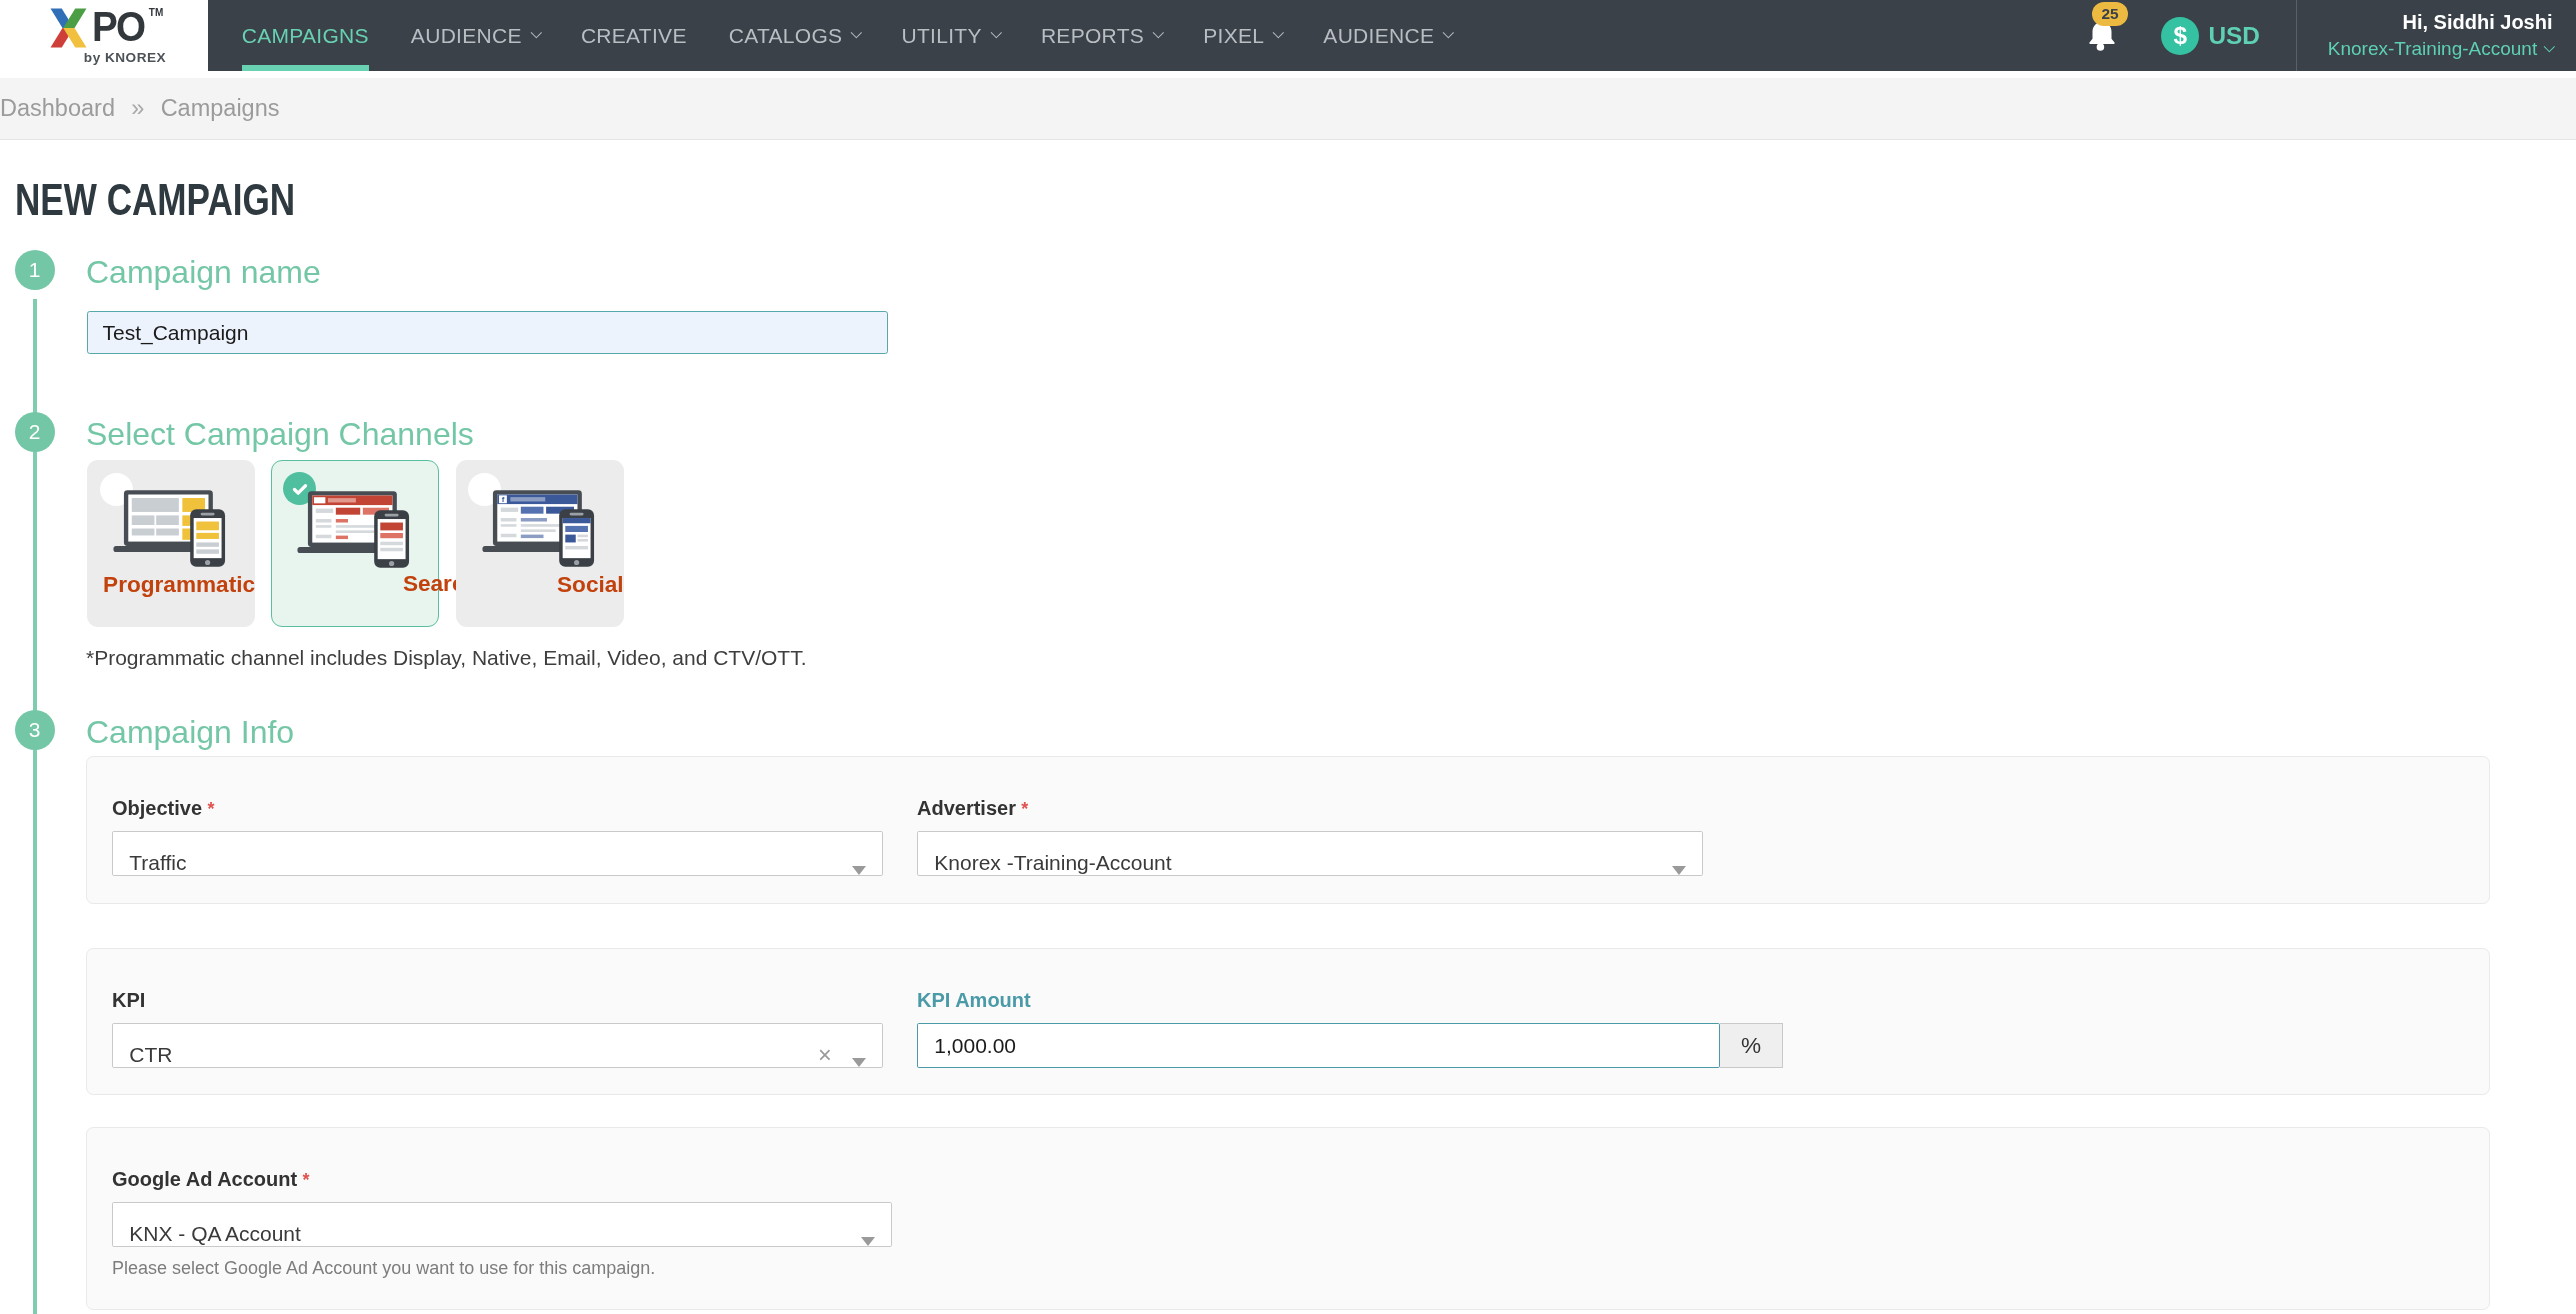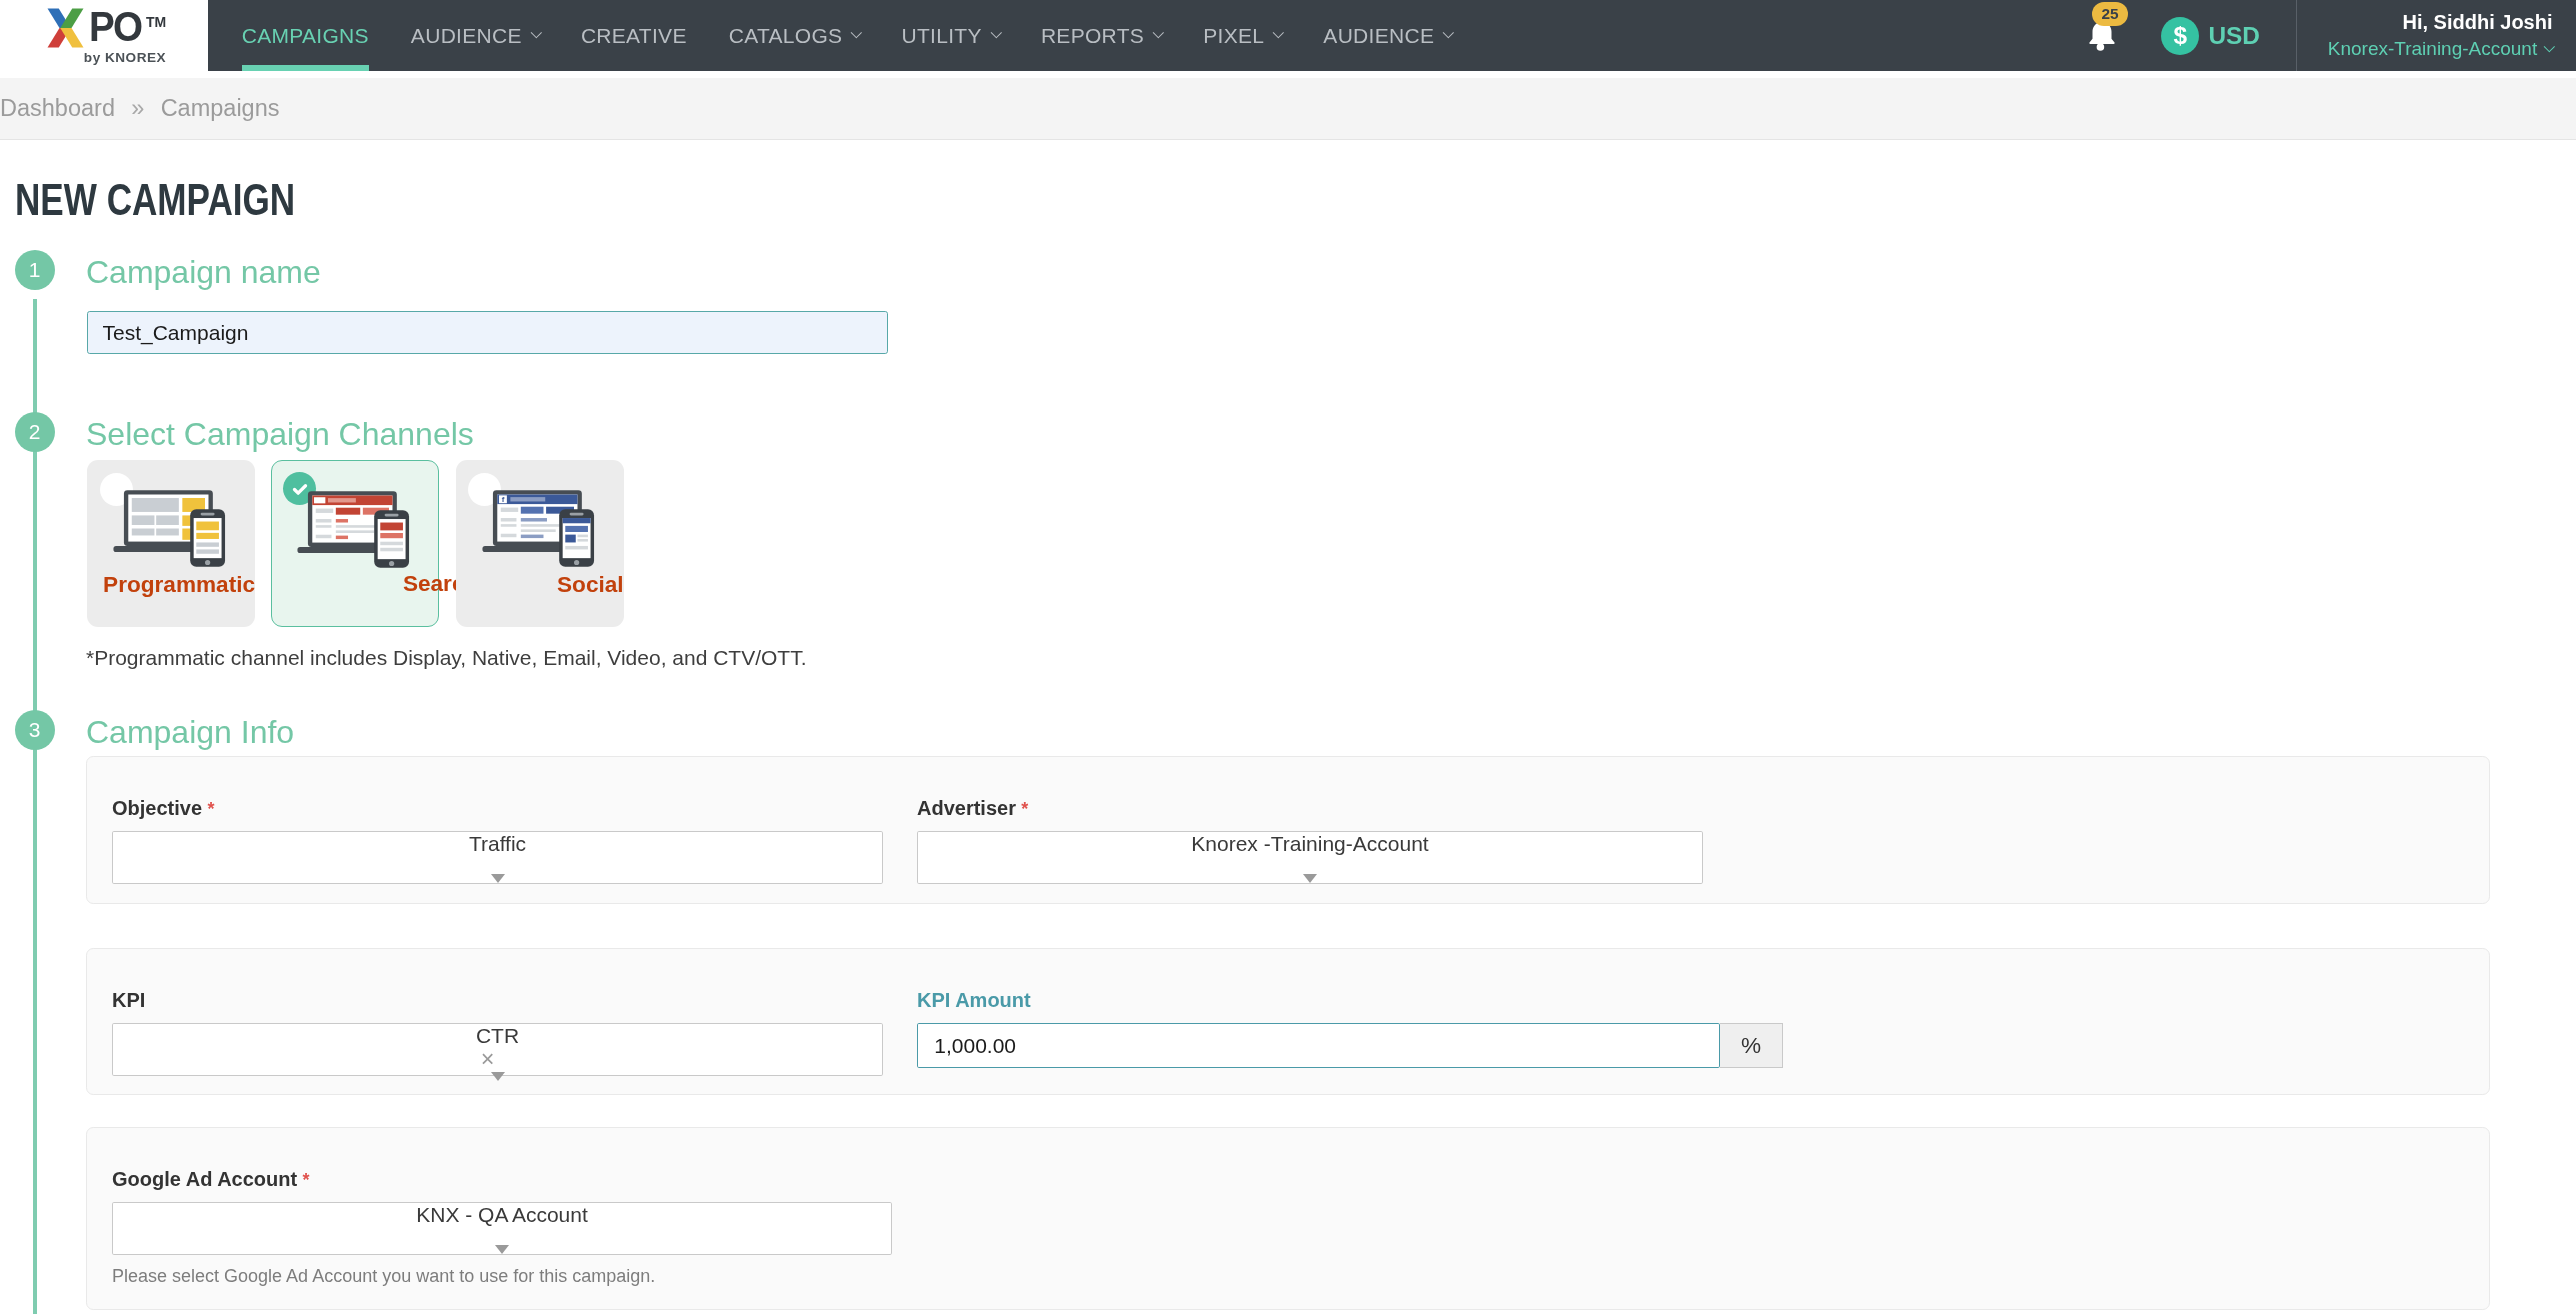--- a/index.html
+++ b/index.html
@@ -9,21 +9,21 @@
 
   
   .navbar { position:absolute; top:0; left:0; width:100%; height:71px;
     background:#3a4148; display:flex; align-items:stretch; z-index:10; }
   .logo-box { width:208px; background:#fff; display:flex; flex-direction:column;
     align-items:center; justify-content:center; cursor:pointer; }
   .logo-row { display:flex; align-items:flex-start; line-height:1; }
   .logo-x { margin-top:1.8px; }
   .logo-po { font-size:42px; font-weight:bold; color:#33383d; letter-spacing:-1.8px;
     transform:scaleX(0.92); transform-origin:left; }
-  .logo-tm { font-size:14px; font-weight:bold; color:#33383d; margin-top:9px; }
+  .logo-tm { font-size:10px; font-weight:bold; color:#33383d; margin-top:2px; }
   .logo-byline { font-size:13.6px; font-weight:bold; color:#4c5257;
     letter-spacing:0.5px; margin-top:0.9px; margin-left:42px; }
   .nav-items { display:flex; align-items:stretch; margin-left:12.7px; }
   .nav-item { position:relative; display:flex; align-items:center; padding:0 21px;
     color:#b9bec3; font-size:21px; letter-spacing:0.3px; cursor:pointer; white-space:nowrap; }
   .nav-item.active { color:#68d1b2; }
   .nav-item.active::after { content:""; position:absolute; left:21px; right:21px;
     bottom:0; height:6.3px; background:#68d1b2; }
   .chev { display:inline-block; width:8.1px; height:8.1px; border-right:1.8px solid currentColor;
     border-bottom:1.8px solid currentColor; transform:rotate(45deg) translateY(-1.8px);
@@ -81,23 +81,23 @@
   
   .panel { position:absolute; left:86px; width:2404px; background:#fafafa;
     border:0.9px solid #e9e9e9; border-radius:7.2px; }
   .panel-1 { top:756px; height:148px; }
   .panel-2 { top:948px; height:147px; }
   .panel-3 { top:1127px; height:183px; }
   .field { position:absolute; }
   .field-label { font-size:20px; font-weight:bold; color:#333; white-space:nowrap; }
   .field-label.teal { color:#4a9aa8; }
   .req { color:#e0524d; font-size:18px; margin-left:5.4px; font-weight:bold; }
-  .select { height:53px; background:#fff; border:0.9px solid #c9c9c9; border-radius:1.8px;
-    display:flex; align-items:center; padding:0 16.3px; font-size:21px; color:#3a3a3a;
-    cursor:pointer; margin-top:11px;flex-direction:column; }
+  .select { height:45px; background:#fff; border:0.9px solid #c9c9c9; border-radius:1.8px;
+    display:flex; align-items:flex-end; padding:0 16.3px; font-size:21px; color:#3a3a3a;
+    cursor:pointer; margin-top:11px; }
   .select .value { flex:1; }
   .tri { width:0; height:0; border-left:7.2px solid transparent;
     border-right:7.2px solid transparent; border-top:9px solid #9a9a9a; }
   .clear-x { color:#9a9a9a; font-size:23.5px; margin-right:20px; cursor:pointer; line-height:1; }
   .kpi-amount-row { display:flex; margin-top:11px; }
   .kpi-amount-input { width:803px; height:45px; border:1.8px solid #4a9aa8; border-radius:1.8px;
     background:#fff; font-size:21px; padding:0 16.3px; color:#1b1b1b; outline:none;
     font-family:"Liberation Sans", sans-serif; }
   .unit-box { width:63px; height:45px; background:#efefef; border:0.9px solid #c9c9c9;
     border-left:none; display:flex; align-items:center; justify-content:center;

